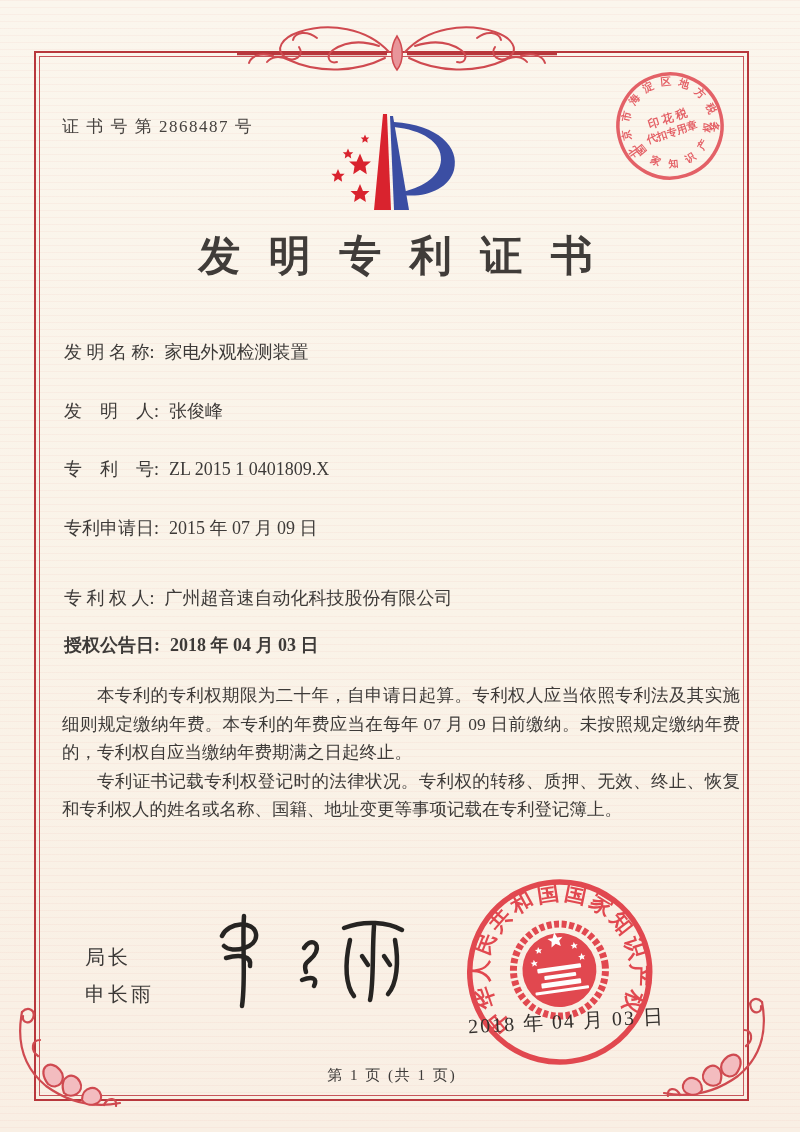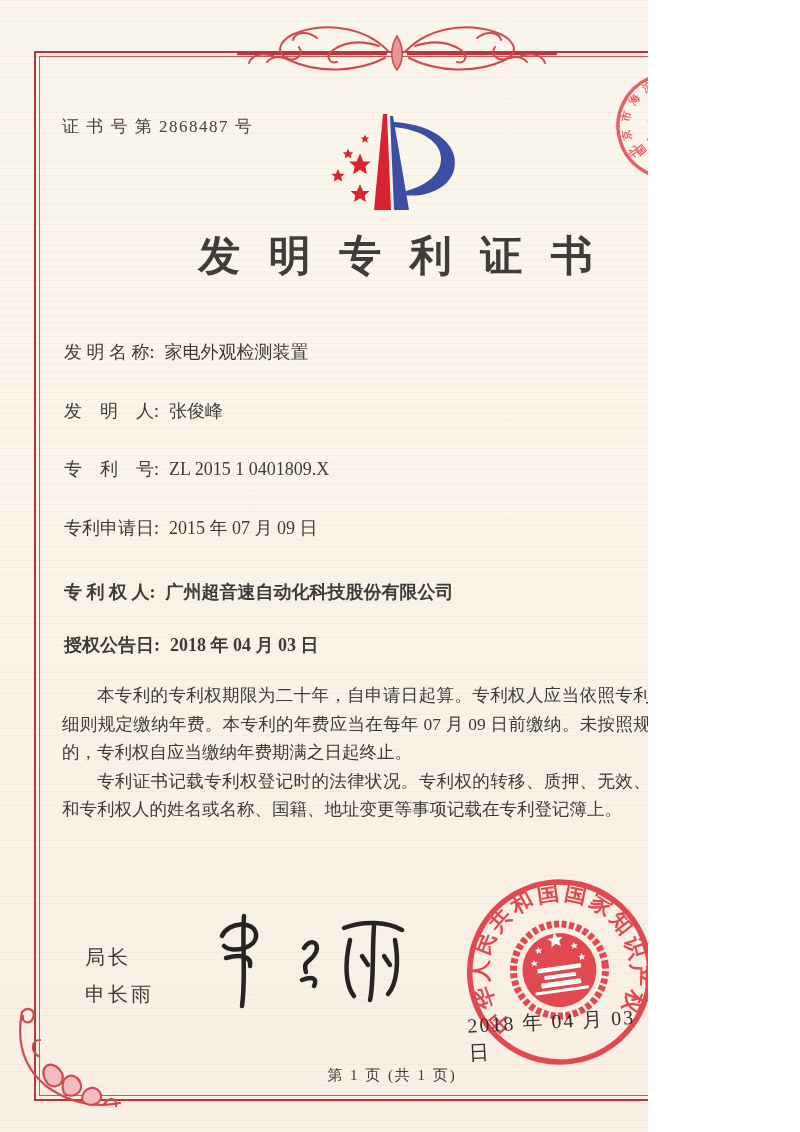--- a/index.html
+++ b/index.html
@@ -1,17 +1,17 @@
 <!DOCTYPE html>
 <html><head>
 <meta charset="utf-8">
 <style>
   html,body{margin:0;padding:0;}
   .page{
-    position:relative; width:648px; height:1132px; overflow:hidden;
+    position:relative; width:800px; height:1132px; overflow:hidden;
     background:
       repeating-linear-gradient(180deg, rgba(232,166,158,0.10) 0 1px, rgba(0,0,0,0) 1px 7px),
       linear-gradient(180deg,#fbf6ed 0%, #faf3e8 55%, #f9efe4 100%);
     font-family:"Liberation Serif","DejaVu Serif",serif;
     color:#3d3a38;
   }
   .abs{position:absolute;}
   
   .frame-outer{
     left:34px; top:51px; width:715px; height:1050px;
@@ -22,21 +22,21 @@
     border:1px solid #c8555a;
   }
   .cert-no{left:62px; top:115px; font-size:17px; letter-spacing:1.5px; color:#45413e;}
   .title{
     left:0; top:228px; width:800px; text-align:center;
     font-size:42px; letter-spacing:9px; font-weight:700; color:#403c39;
   }
   .fields{left:64px; top:340px; width:640px;}
   .field-row{position:absolute; left:0; font-size:18px; white-space:nowrap; color:#3d3a38;}
   .field-row .colon{margin-right:10px;}
-  .row0{top:0;} .row1{top:59px;} .row2{top:117px;} .row3{top:176px;} .row4{top:240px;font-weight:bold;} .row5{top:293px;font-weight:bold;}
+  .row0{top:0;} .row1{top:59px;} .row2{top:117px;} .row3{top:176px;} .row4{top:246px;} .row5{top:293px;font-weight:bold;}
   .paras{
     left:62px; top:681px; width:678px; font-size:17.5px; line-height:28.5px;
     text-align:justify; color:#3d3a38;
   }
   .paras p{margin:0; text-indent:2em;}
   .sig-title{left:85px; top:944px; font-size:20px; letter-spacing:3px;}
   .sig-name{left:85px; top:981px; font-size:20px; letter-spacing:3px;}
   .sig-script{left:192px; top:898px;}
   .logo{left:308px; top:92px;}
   .tax-stamp{left:600px; top:56px; transform:rotate(-18deg); opacity:.92;}

